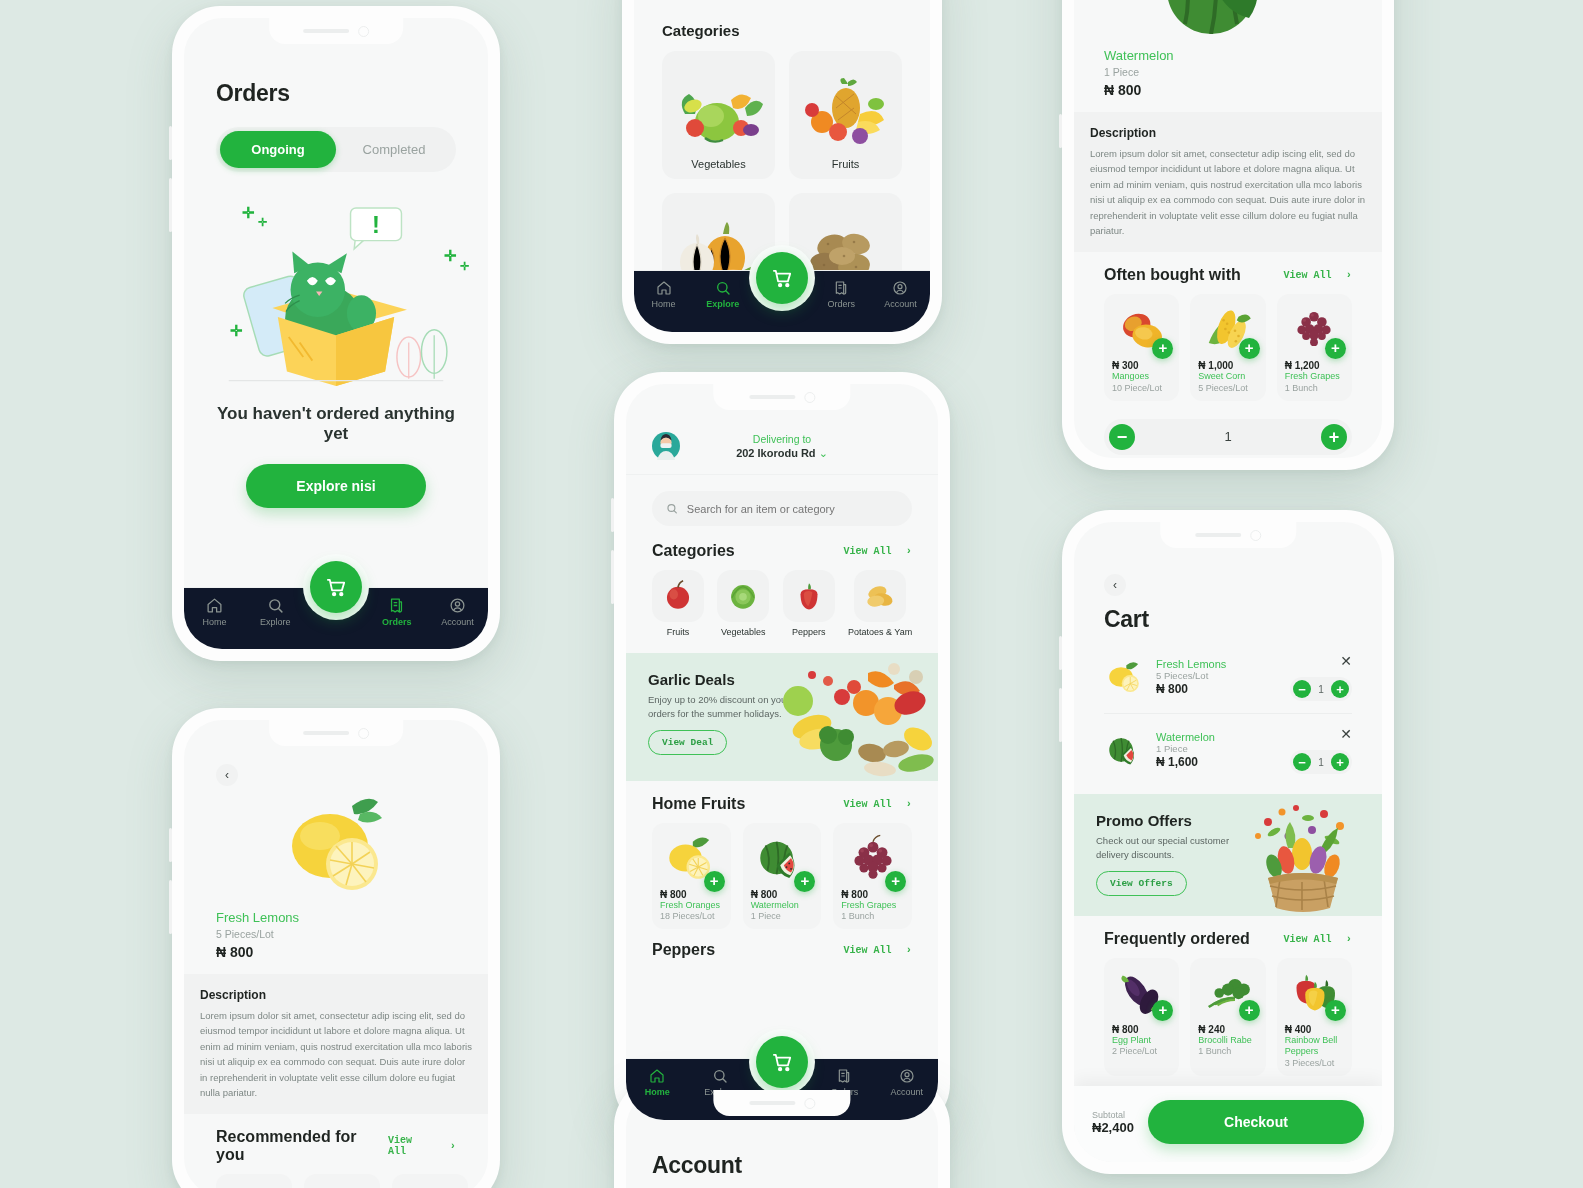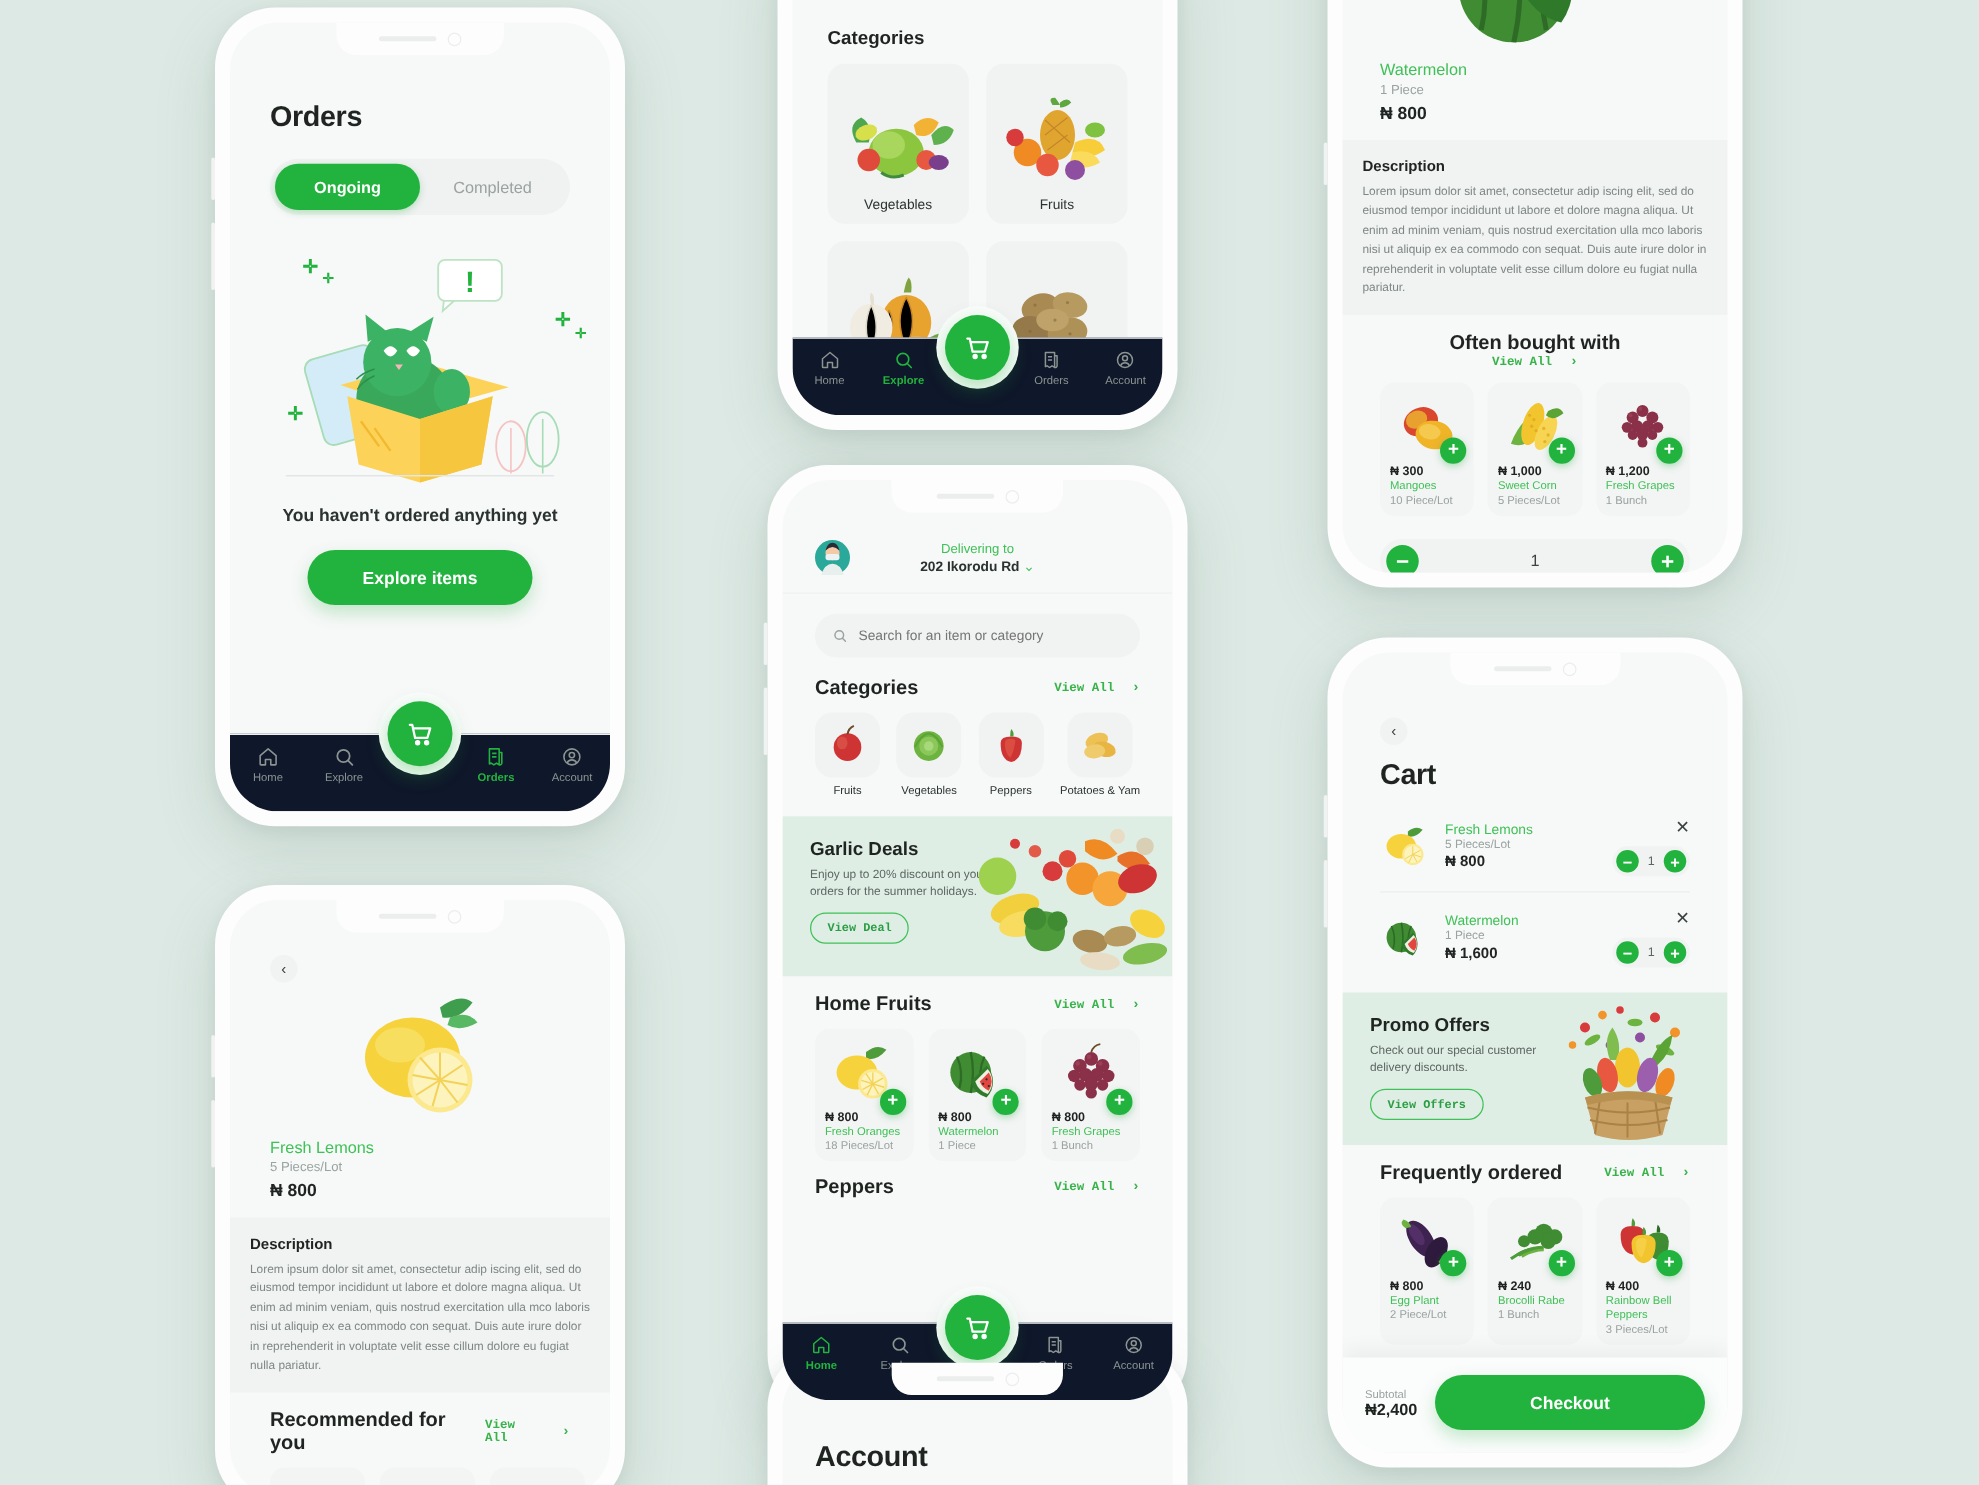--- a/index.html
+++ b/index.html
@@ -58,21 +58,21 @@
   }
   .seg > div.on { background: #22b33e; color: #fff; font-weight: bold;
     box-shadow: 0 2px 6px rgba(34,179,62,.3); }
 
   .btn-primary {
     background: #22b33e; color: #fff; border: none; border-radius: 26px;
     font-size: 14px; font-weight: bold; padding: 14px 0; width: 100%;
     font-family: inherit; cursor: pointer;
     box-shadow: 0 6px 14px rgba(34,179,62,.26);
   }
-  .empty-txt { font-size: 14px; font-weight: bold; color: #2a3330; text-align: center; }
+  .empty-txt { font-size: 17px; font-weight: bold; color: #2a3330; text-align: center; }
 
   
   .illus { position: relative; width: 100%; height: 230px; }
   .spark { position: absolute; color: #22b33e; font-size: 15px; font-weight: bold; }
 
   
   .nav {
     position: absolute; bottom: 0; left: 0; right: 0; height: 62px;
     background: #0f172a; border-top: 1px solid #eff1f1;
     display: flex; align-items: flex-start; padding-top: 9px;
@@ -244,21 +244,21 @@
             <ellipse cx="212" cy="192" rx="13" ry="22" fill="none" stroke="#f6c3c3" stroke-width="1.6"></ellipse>
             <line x1="212" y1="176" x2="212" y2="216" stroke="#f6c3c3" stroke-width="1.4"></line>
             <ellipse cx="240" cy="186" rx="14" ry="24" fill="none" stroke="#a6dcb6" stroke-width="1.6"></ellipse>
             <line x1="240" y1="168" x2="240" y2="216" stroke="#a6dcb6" stroke-width="1.4"></line>
           </svg>
         </div>
 
         <div class="empty-txt" style="margin-top:2px;">You haven't ordered anything yet</div>
 
         <div style="padding:0 30px; margin-top:20px;">
-          <button class="btn-primary">Explore items</button>
+          <button class="btn-primary">Explore nisi</button>
         </div>
       </div>
 
       <div class="fab" style="bottom:36px;">
         <svg width="23" height="23" viewBox="0 0 24 24" fill="none" stroke="#fff" stroke-width="1.9" stroke-linecap="round" stroke-linejoin="round">
           <path d="M3 4h2l2.4 11h10.2l2.4-8H6"></path>
             <circle cx="9.5" cy="19" r="1.3" fill="#fff"></circle>
             <circle cx="17" cy="19" r="1.3" fill="#fff"></circle>
         </svg>
       </div>
@@ -797,21 +797,21 @@
         <div style="font-size:13px;" class="green">Watermelon</div>
         <div style="font-size:10.5px; margin-top:3px;" class="muted">1 Piece</div>
         <div style="font-size:14px; font-weight:bold; color:#1f2421; margin-top:4px;">₦ 800</div>
       </div>
 
       <div class="desc-box">
         <div class="desc-title">Description</div>
         <div class="desc-body">Lorem ipsum dolor sit amet, consectetur adip iscing elit, sed do eiusmod tempor incididunt ut labore et dolore magna aliqua. Ut enim ad minim veniam, quis nostrud exercitation ulla mco laboris nisi ut aliquip ex ea commodo con sequat. Duis aute irure dolor in reprehenderit in voluptate velit esse cillum dolore eu fugiat nulla pariatur.</div>
       </div>
 
-      <div style="padding:14px 30px 0; display:flex; align-items:center; justify-content:space-between;flex-direction:column;">
+      <div style="padding:14px 30px 0; display:flex; align-items:center; justify-content:space-between;">
         <div class="sec-title">Often bought with</div>
         <div class="viewall">
           <span>View All</span>
           <span class="chev">›</span>
         </div>
       </div>
 
       <div style="padding:10px 30px 0; display:flex; gap:11px;">
         <div class="prod" style="flex:1;">
           <div class="art">

